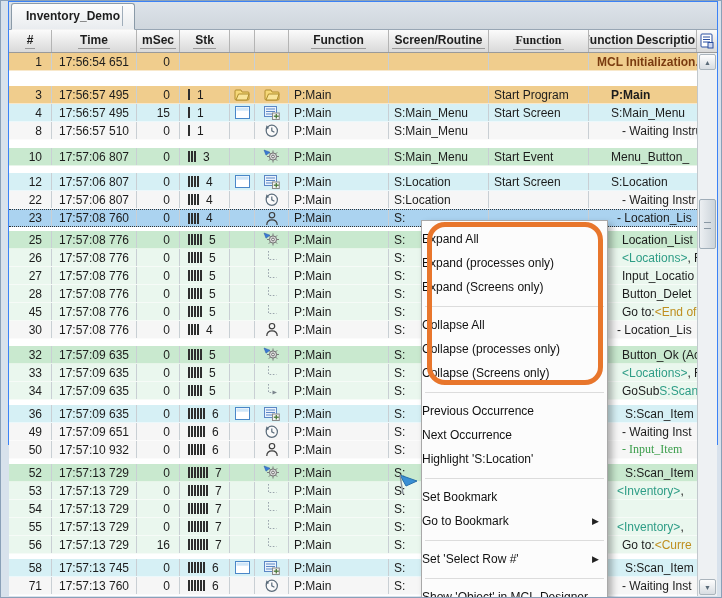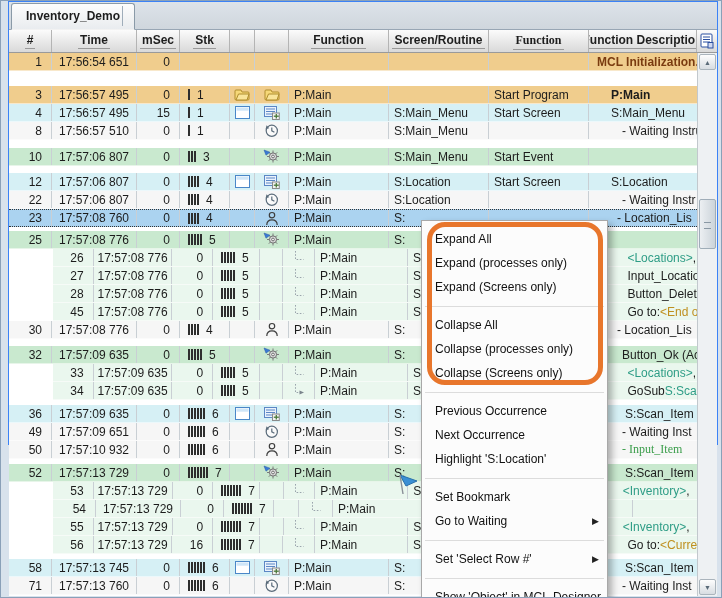--- a/index.html
+++ b/index.html
@@ -36,21 +36,21 @@
   .c6{width:100px;padding-left:5px;}
   .c7{width:100px;padding-left:5px;}
   .c8{width:100px;padding-left:5px;}
   .c9{width:108px;border-right:none;}
   .bars{display:flex;gap:1px;margin-right:7px;align-items:center;}
   .bar{width:2px;height:11px;background:#2e2e2e;}
   
   .st-orange{background:var(--row-orange);}
   .st-cyan{background:var(--row-cyan);}
   .st-green{background:var(--row-green);text-align:center;}
-  .st-palegreen{background:var(--row-palegreen);margin-left:44px;}
+  .st-palegreen{background:var(--row-palegreen);}
   .st-white{background:var(--row-white);}
   .st-selected{background:var(--row-selected);border-top:1px dotted #333;border-bottom:1px dotted #333;}
   .row:not(.st-selected){border-bottom:1px solid rgba(255,255,255,0.55);}
   
   .s-bold{font-weight:bold;}
   .s-maroon{color:var(--text-maroon);font-weight:bold;}
   .s-teal{color:var(--text-teal);}
   .s-olive{color:var(--text-olive);}
   .s-navy{color:var(--text-navy);font-weight:bold;}
   .s-green{color:var(--text-green);}
@@ -61,21 +61,21 @@
           display:flex;align-items:center;justify-content:center;font-size:7px;color:#5a6a78;}
   .sb-up{top:1px;}.sb-down{bottom:1px;}
   .sb-thumb{position:absolute;left:1px;top:146px;width:17px;height:50px;box-sizing:border-box;
             background:linear-gradient(90deg,#eceff2,#ccd4da);border:1px solid #9fadb8;border-radius:2px;}
   .sb-thumb::after{content:"";position:absolute;left:4px;right:4px;top:22px;height:5px;
             border-top:1px solid #8a98a4;border-bottom:1px solid #8a98a4;}
   
   .ctx{position:absolute;left:420px;top:219px;width:187px;height:379px;background:#fcfcfc;
        border:1px solid #a8a8a8;box-shadow:4px 4px 7px rgba(0,0,0,0.3);box-sizing:border-box;
        padding-top:6px;z-index:5;overflow:hidden;}
-  .menu-item{height:24px;line-height:24px;padding-left:13px;font-size:12px;color:#111;
+  .menu-item{height:24px;line-height:24px;font-size:12px;color:#111;
              position:relative;white-space:nowrap;cursor:default;}
   .menu-item .arrow{position:absolute;right:8px;top:0;font-size:9px;color:#222;}
   .menu-sep{height:14px;display:flex;align-items:center;}
   .menu-sep::before{content:"";flex:1;height:1px;background:#dcdcdc;margin:0 3px;}
   
   .hl{position:absolute;left:426px;top:221px;width:176px;height:163px;border:5px solid var(--accent-orange);
       border-radius:18px;box-sizing:border-box;z-index:6;pointer-events:none;}
   
   .flag{position:absolute;left:395px;top:471px;z-index:7;width:26px;height:26px;}
   .icon{display:inline-flex;align-items:center;justify-content:center;}
@@ -268,20 +268,23 @@
                   </g>
                   <circle cx="10" cy="7.5" r="3.6" fill="#dcdcdc" stroke="#707070"></circle>
                   <circle cx="10" cy="7.5" r="1.4" fill="#f6f6f6" stroke="#707070"></circle>
                   <path d="M1 1 L7 3.2 L3 6.2 Z" fill="#3a7ad4" stroke="#2a5aa4" stroke-width="0.5"></path>
                 </svg>
               </span>
             </div>
             <div class="cell c6">P:Main</div>
             <div class="cell c7">S:Main_Menu</div>
             <div class="cell c8">Start Event</div>
+            <div class="cell c9" style="padding-left: 22px;">
+              <span>Menu_Button_</span>
+            </div>
           </div>
           <div class="gap" style="height: 7px;"></div>
           <div class="row st-cyan">
             <div class="cell c0">12</div>
             <div class="cell c1">17:57:06 807</div>
             <div class="cell c2">0</div>
             <div class="cell c3">
               <span class="bars">
                 <span class="bar"></span>
                 <span class="bar"></span>
@@ -404,20 +407,23 @@
                   </g>
                   <circle cx="10" cy="7.5" r="3.6" fill="#dcdcdc" stroke="#707070"></circle>
                   <circle cx="10" cy="7.5" r="1.4" fill="#f6f6f6" stroke="#707070"></circle>
                   <path d="M1 1 L7 3.2 L3 6.2 Z" fill="#3a7ad4" stroke="#2a5aa4" stroke-width="0.5"></path>
                 </svg>
               </span>
             </div>
             <div class="cell c6">P:Main</div>
             <div class="cell c7">S:</div>
             <div class="cell c8"></div>
+            <div class="cell c9" style="padding-left: 33px;">
+              <span>Location_List</span>
+            </div>
           </div>
           <div class="row st-palegreen">
             <div class="cell c0">26</div>
             <div class="cell c1">17:57:08 776</div>
             <div class="cell c2">0</div>
             <div class="cell c3">
               <span class="bars">
                 <span class="bar"></span>
                 <span class="bar"></span>
                 <span class="bar"></span>
@@ -1021,21 +1027,21 @@
       <div class="menu-sep"></div>
       <div class="menu-item"><span>Collapse All</span></div>
       <div class="menu-item"><span>Collapse (processes only)</span></div>
       <div class="menu-item"><span>Collapse (Screens only)</span></div>
       <div class="menu-sep"></div>
       <div class="menu-item"><span>Previous Occurrence</span></div>
       <div class="menu-item"><span>Next Occurrence</span></div>
       <div class="menu-item"><span>Highlight 'S:Location'</span></div>
       <div class="menu-sep"></div>
       <div class="menu-item"><span>Set Bookmark</span></div>
-      <div class="menu-item"><span>Go to Waiting</span><span class="arrow">▶</span></div>
+      <div class="menu-item"><span>Go to Bookmark</span><span class="arrow">▶</span></div>
       <div class="menu-sep"></div>
       <div class="menu-item"><span>Set 'Select Row #'</span><span class="arrow">▶</span></div>
       <div class="menu-sep"></div>
       <div class="menu-item"><span>Show 'Object' in MCL-Designer</span></div>
     </div>
   <div class="hl"></div>
   <div class="flag">
     <svg width="26" height="26" viewBox="0 0 26 26">
       <path d="M4 3 L21 9 L10 14 Z" fill="#3a8fd4" stroke="#2a6faa" stroke-width="1"></path>
       <line x1="4" y1="3" x2="7" y2="22" stroke="#8a9098" stroke-width="1.4"></line>

